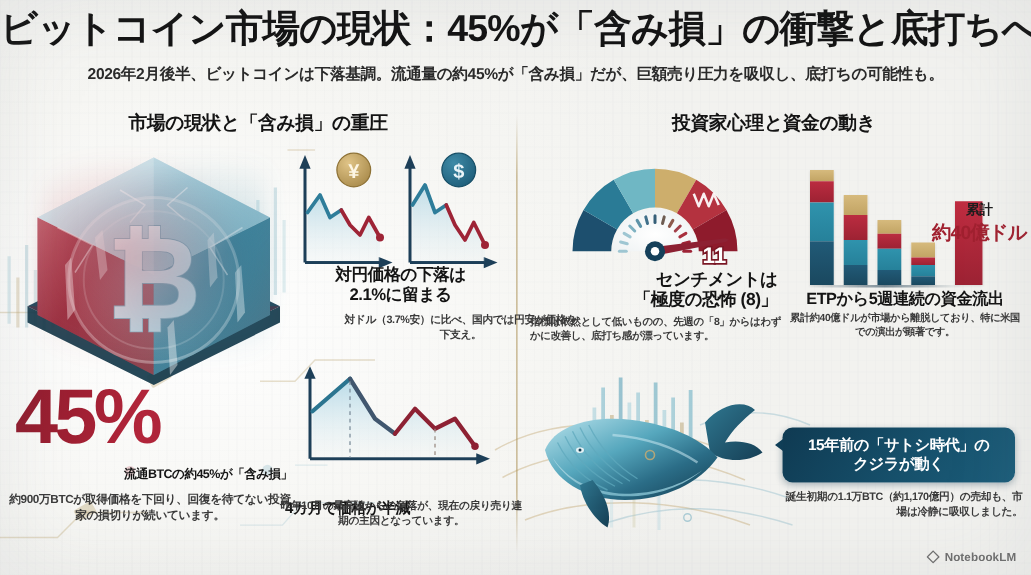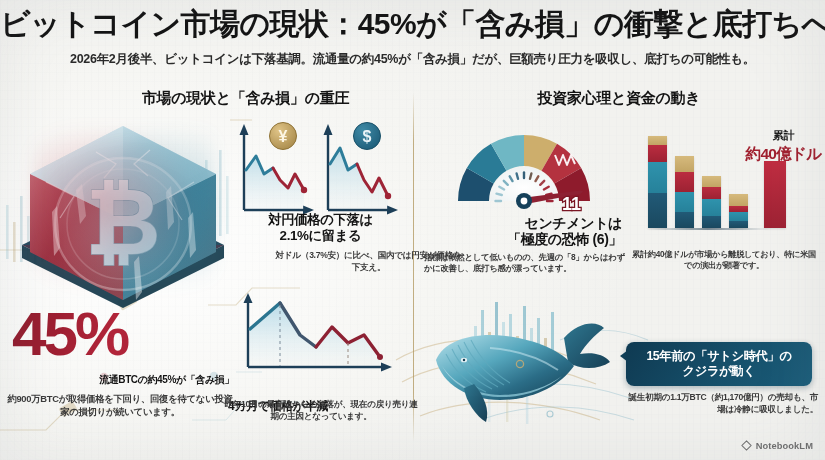--- a/index.html
+++ b/index.html
@@ -29,21 +29,21 @@
     white-space:nowrap;line-height:1;}
   .subtitle{position:absolute;left:0;right:0;top:51px;
     font-size:12.5px;font-weight:600;color:#2b2b2b;white-space:nowrap;letter-spacing:-.3px;}
 
   
   .vdiv{position:absolute;left:413px;top:92px;width:1px;height:350px;
     background:linear-gradient(180deg,rgba(180,155,95,0) 0%,rgba(176,150,92,.75) 14%,rgba(176,150,92,.75) 86%,rgba(180,155,95,0) 100%);}
 
   
   .ph{position:absolute;font-size:15px;font-weight:700;color:#141414;white-space:nowrap;letter-spacing:-.3px;}
-  .ph-l{left:0;width:413px;text-align:center;top:89px;padding-left:39px;}
+  .ph-l{left:0;width:413px;text-align:center;top:89px;}
   .ph-r{left:413px;width:412px;text-align:center;top:89px;}
 
   
   .hl{font-weight:700;color:#141414;letter-spacing:-.4px;line-height:1.16;}
   .sm{font-weight:700;color:#3a3a3a;line-height:1.35;letter-spacing:-.3px;}
 
   
   .cube-wrap{position:absolute;left:16px;top:112px;width:215px;height:205px;}
   .cube-glow{position:absolute;left:8%;top:8%;width:84%;height:84%;
     background:radial-gradient(ellipse at 35% 45%, rgba(176,36,52,.30) 0%, rgba(176,36,52,0) 62%),
@@ -74,21 +74,21 @@
   .g-sub{position:absolute;left:424px;top:252px;width:206px;text-align:left;font-size:8.4px;}
 
   
   .bars{position:absolute;left:648px;top:128px;width:118px;height:100px;}
   .bar{position:absolute;bottom:0;width:19px;display:flex;flex-direction:column;justify-content:flex-end;
     box-shadow:0 1px 2px rgba(0,0,0,.12);}
   .seg{width:100%;}
   .bar-base{position:absolute;left:646px;top:228px;width:124px;height:2px;
     background:linear-gradient(90deg,rgba(30,60,80,0),rgba(30,60,80,.55),rgba(30,60,80,0));}
   .cum{position:absolute;left:742px;top:128px;width:83px;text-align:center;}
-  .cum-l{font-size:11px;font-weight:700;color:#1c1c1c;letter-spacing:-.3px;}
+  .cum-l{font-size:11px;font-weight:700;color:#1c1c1c;letter-spacing:-.3px;margin-top:32px;}
   .cum-v{font-size:15.5px;font-weight:700;color:#a0202f;letter-spacing:-.7px;margin-top:1px;}
   .etp-cap{position:absolute;left:624px;top:231px;width:200px;text-align:center;font-size:13px;}
   .etp-sub{position:absolute;left:628px;top:249px;width:192px;text-align:center;font-size:8.2px;}
 
   
   .whale{position:absolute;left:428px;top:292px;width:205px;height:160px;}
 
   
   .callout{position:absolute;left:626px;top:342px;width:186px;height:44px;border-radius:8px;
     background:linear-gradient(125deg,#0f3a52 0%,#16506b 55%,#1b5d7a 100%);
@@ -361,21 +361,21 @@
 
         <g stroke="#ffffff" stroke-width="2" fill="none" stroke-linejoin="round" opacity=".92">
           <path d="M 31 -46 L 35 -36 L 39 -46 L 43 -36 L 47 -46 L 51 -37"></path>
         </g>
       </g>
       <text x="126" y="97" text-anchor="end" font-size="18" font-weight="700" font-family="Liberation Sans, sans-serif" fill="#ffffff" style="paint-order:stroke" stroke="#7a1624" stroke-width="2.6">11</text>
     </svg>
   </div>
   <div class="g-cap hl">
     <div>センチメントは</div>
-    <div>「極度の恐怖 (6)」</div>
+    <div>「極度の恐怖 (8)」</div>
   </div>
   <div class="g-sub sm">指標は依然として低いものの、先週の「8」からはわずかに改善し、底打ち感が漂っています。</div>
 
   <div class="bars">
     <div class="bar" style="left:0px;height:92px;">
       <div class="seg" style="height:10%;background:linear-gradient(180deg,#d6ba7d,#c2a464);"></div>
       <div class="seg" style="height:18%;background:linear-gradient(180deg,#bb2c40,#9d2233);"></div>
       <div class="seg" style="height:34%;background:linear-gradient(180deg,#2f93ad,#26819a);"></div>
       <div class="seg" style="height:38%;background:linear-gradient(180deg,#215a77,#1a485f);"></div>
     </div>
@@ -400,20 +400,21 @@
   </div>
   <div class="bar" style="position:absolute;left:764px;top:161px;height:67px;width:22px;">
     <div class="seg" style="height:100%;background:linear-gradient(180deg,#c02d41,#9d2233);"></div>
   </div>
   <div class="bar-base"></div>
 
   <div class="cum">
     <div class="cum-l">累計</div>
     <div class="cum-v">約40億ドル</div>
   </div>
+  <div class="etp-cap hl">ETPから5週連続の資金流出</div>
   <div class="etp-sub sm">累計約40億ドルが市場から離脱しており、特に米国での演出が顕著です。</div>
 
   <div class="whale">
     <svg width="205" height="160" viewBox="0 0 205 160">
       <defs>
         <linearGradient id="wBody" x1="0.1" y1="0.1" x2="0.9" y2="0.9">
           <stop offset="0%" stop-color="#9fd3e0"></stop>
           <stop offset="38%" stop-color="#56a7bd"></stop>
           <stop offset="72%" stop-color="#2b6d87"></stop>
           <stop offset="100%" stop-color="#1a4b61"></stop>

